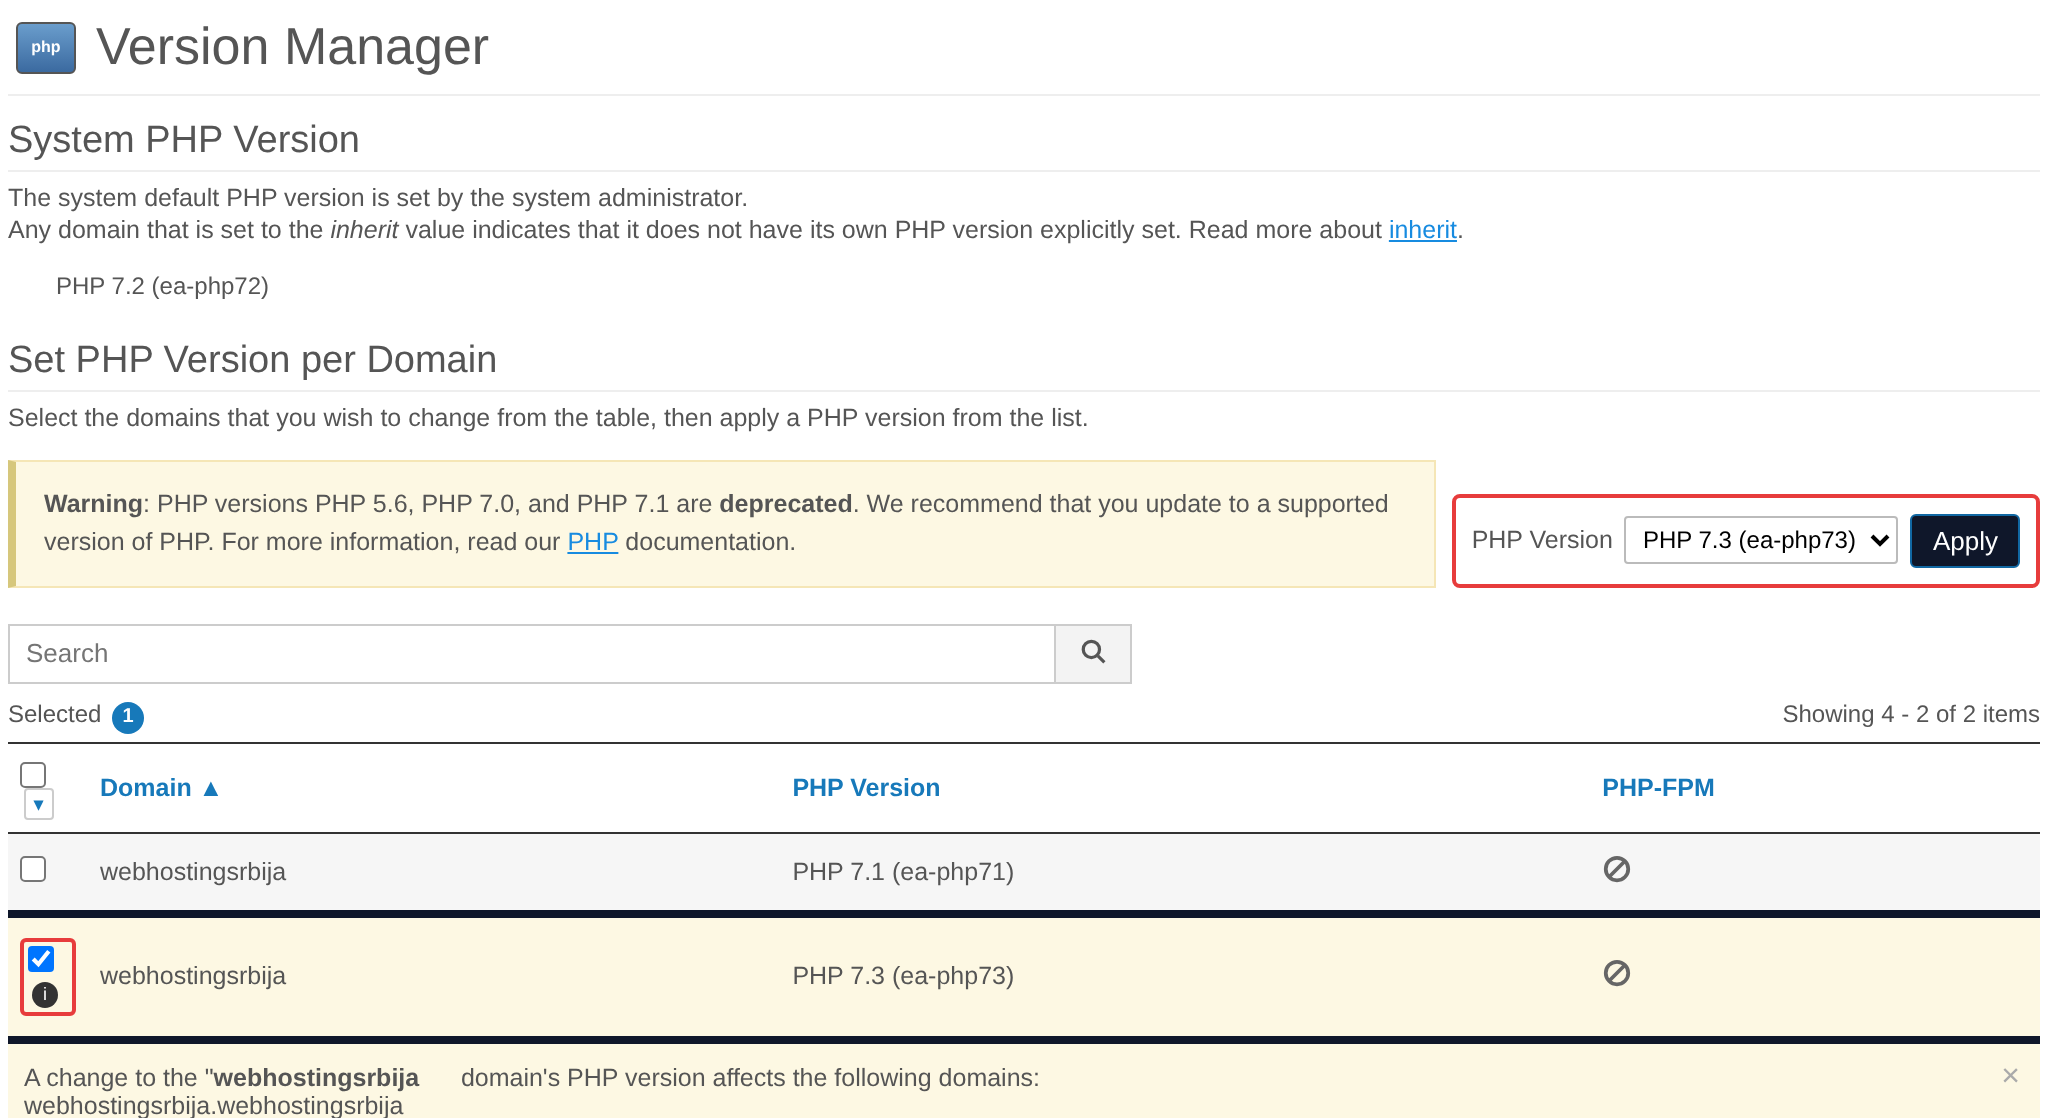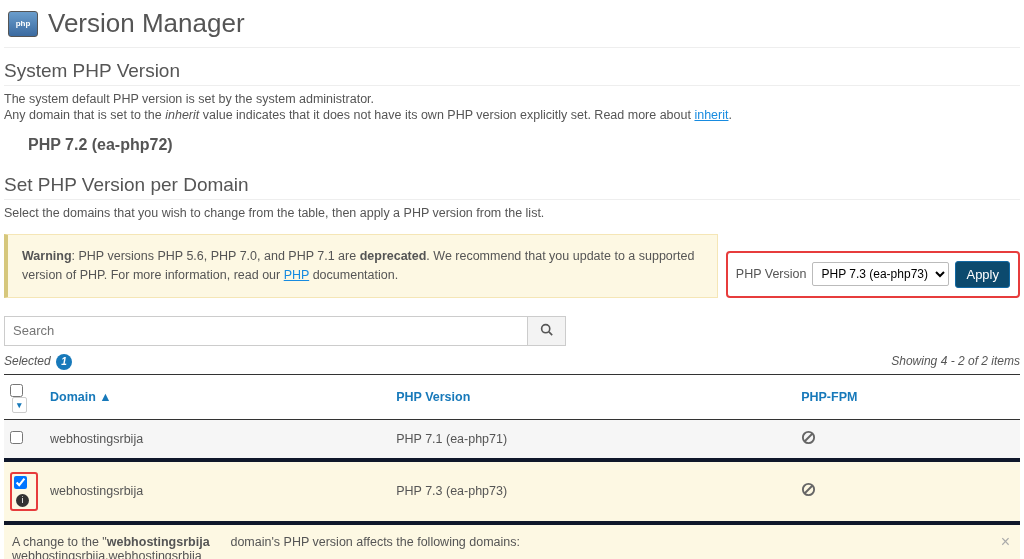--- a/index.html
+++ b/index.html
@@ -4,32 +4,32 @@
 <style>
 * { box-sizing: border-box; margin: 0; padding: 0; }
 body { font-family: -apple-system, BlinkMacSystemFont, "Segoe UI", Arial, sans-serif; font-size: 13px; color: #555; background: #fff; padding: 0 4px; }
 .header { display: flex; align-items: center; padding: 8px 4px 8px 4px; border-bottom: 1px solid #eee; margin-bottom: 12px; }
 .app-icon { width: 30px; height: 26px; background: linear-gradient(#6a9dcc, #3b6aa0); border: 1px solid #555; border-radius: 3px; margin-right: 10px; display: flex; align-items: center; justify-content: center; font-size: 8px; color: #fff; font-weight: bold; }
 .page-title { font-size: 26px; font-weight: 300; color: #555; }
 h2 { font-size: 19px; font-weight: 400; color: #555; margin: 8px 0 6px 0; padding-bottom: 3px; border-bottom: 1px solid #eee; }
 .desc { font-size: 12.5px; color: #555; margin-bottom: 2px; }
 .desc em { font-style: italic; }
 .link { color: #178be0; text-decoration: underline; cursor: pointer; }
-.system-ver { font-weight: bold; padding: 12px 0 12px 24px; font-size: 16px; }
+.system-ver { font-weight: normal; padding: 12px 0 12px 24px; font-size: 12px; }
 .per-domain-desc { font-size: 12.5px; margin: 6px 0 14px 0; }
 .row-apply { display: flex; align-items: flex-end; gap: 8px; }
 .warn { flex: 1; background: #fdf8e3; border: 1px solid #f5e6b6; border-left: 4px solid #d6c77c; padding: 12px 14px; font-size: 12.5px; line-height: 1.5; }
 .apply-box { border: 2px solid #e73c3c; border-radius: 4px; padding: 8px 8px; display: flex; align-items: center; gap: 6px; min-width: 250px; }
 .apply-box label { font-size: 12.5px; }
 .apply-box select { font-size: 12px; padding: 3px 4px; border: 1px solid #bbb; border-radius: 2px; background: #fff; min-width: 130px; }
-.btn-apply { background: #0c4a6e; color: #fff; border: 1px solid #1168a3; padding: 5px 10px; font-size: 13px; border-radius: 3px; cursor: pointer; }
+.btn-apply { background: #0f172a; color: #fff; border: 1px solid #1168a3; padding: 5px 10px; font-size: 13px; border-radius: 3px; cursor: pointer; }
 .search-row { margin: 18px 0 8px 0; display: flex; }
 .search-row input { border: 1px solid #ccc; padding: 6px 8px; font-size: 13px; width: 524px; }
 .search-btn { border: 1px solid #ccc; border-left: none; background: #f3f3f3; padding: 6px 12px; cursor: pointer; }
-.meta-row { display: flex; justify-content: space-between; font-size: 12px; margin-bottom: 4px; font-style: italic; }
+.meta-row { display: flex; justify-content: space-between; font-size: 12px; margin-bottom: 4px; }
 .sel-count { display: inline-block; background: #1779ba; color: #fff; border-radius: 8px; min-width: 16px; height: 16px; line-height: 16px; text-align: center; font-size: 10px; font-weight: bold; margin-left: 2px; }
 table { width: 100%; border-collapse: collapse; border-top: 1px solid #333; }
 thead th { text-align: left; font-size: 12.5px; font-weight: 600; color: #1779ba; padding: 8px 6px; border-bottom: 1px solid #333; }
 thead th.chk { width: 40px; }
 thead th.chk input { vertical-align: middle; }
 tbody tr { border-bottom: 4px solid #0f172a; }
 tbody td { padding: 10px 6px; font-size: 12.5px; vertical-align: middle; }
 tbody tr.row-alt { background: #f6f6f6; }
 tbody tr.row-sel { background: #fdf8e3; }
 .chk-cell { width: 40px; }

